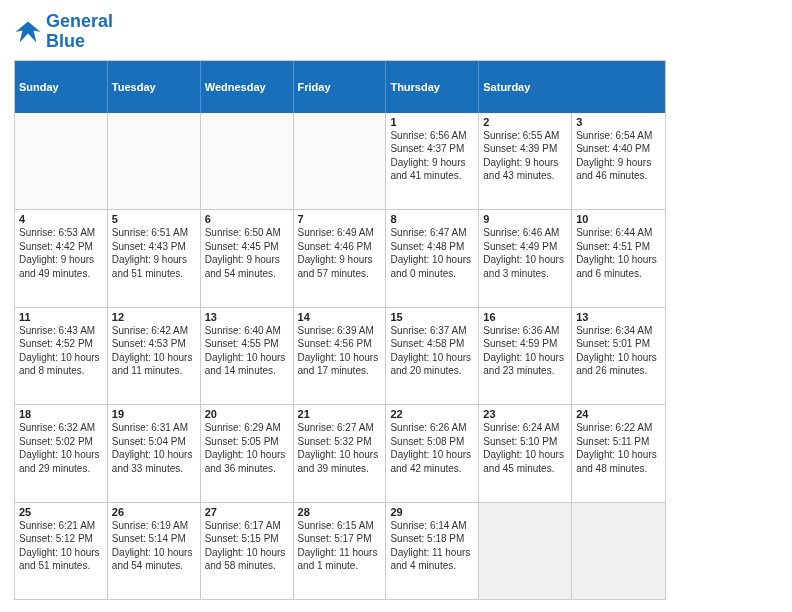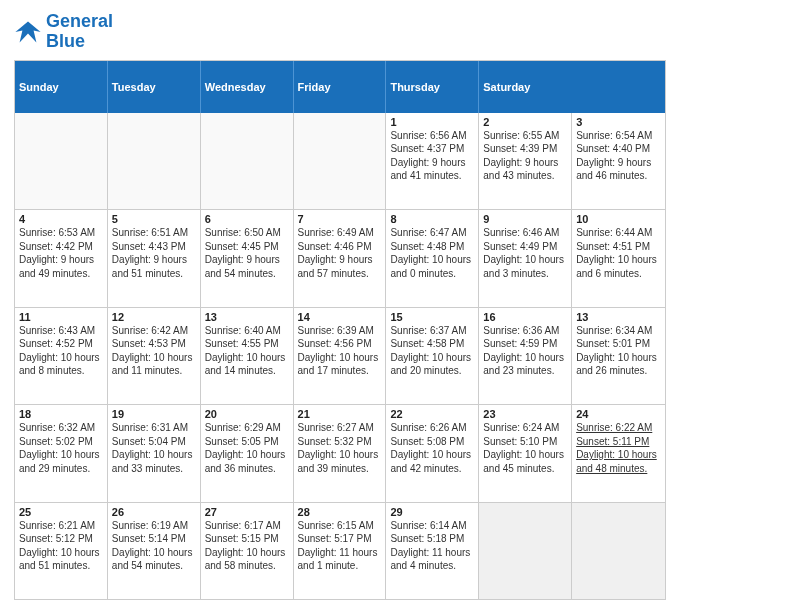--- a/index.html
+++ b/index.html
@@ -308,21 +308,21 @@
           </div>
           <div class="cal-cell">
             <span class="day-num">23</span>
             <div class="day-info" style="white-space: pre-line;">Sunrise: 6:24 AM
 Sunset: 5:10 PM
 Daylight: 10 hours
 and 45 minutes.</div>
           </div>
           <div class="cal-cell">
             <span class="day-num">24</span>
-            <div class="day-info" style="white-space: pre-line; text-decoration: underline;">Sunrise: 6:22 AM
+            <div class="day-info" style="white-space: pre-line;">Sunrise: 6:22 AM
 Sunset: 5:11 PM
 Daylight: 10 hours
 and 48 minutes.</div>
           </div>
         </div>
         <div class="cal-row">
           <div class="cal-cell">
             <span class="day-num">25</span>
             <div class="day-info" style="white-space: pre-line;">Sunrise: 6:21 AM
 Sunset: 5:12 PM

